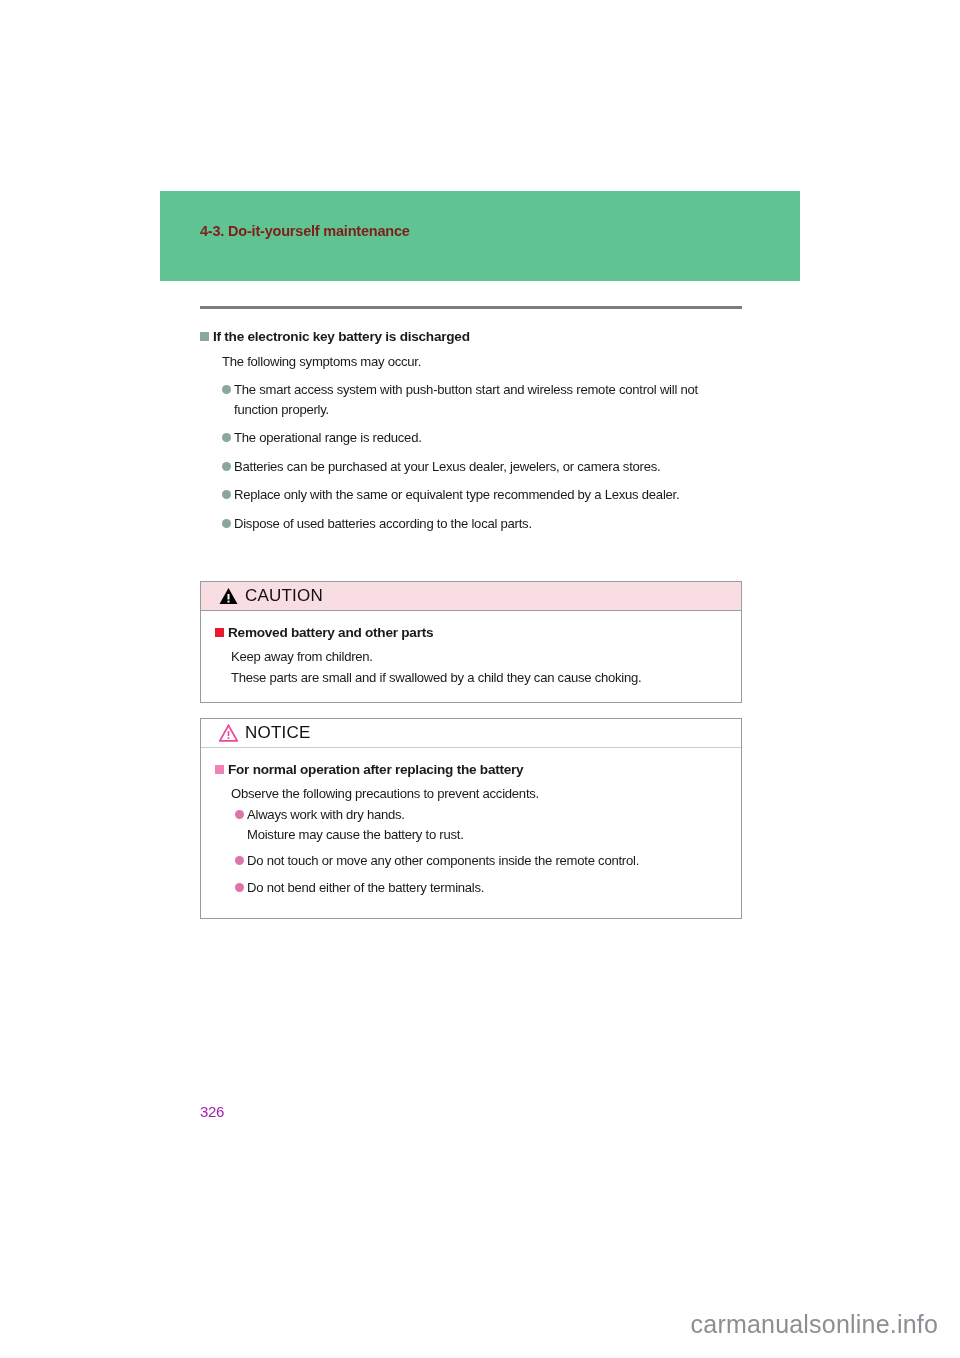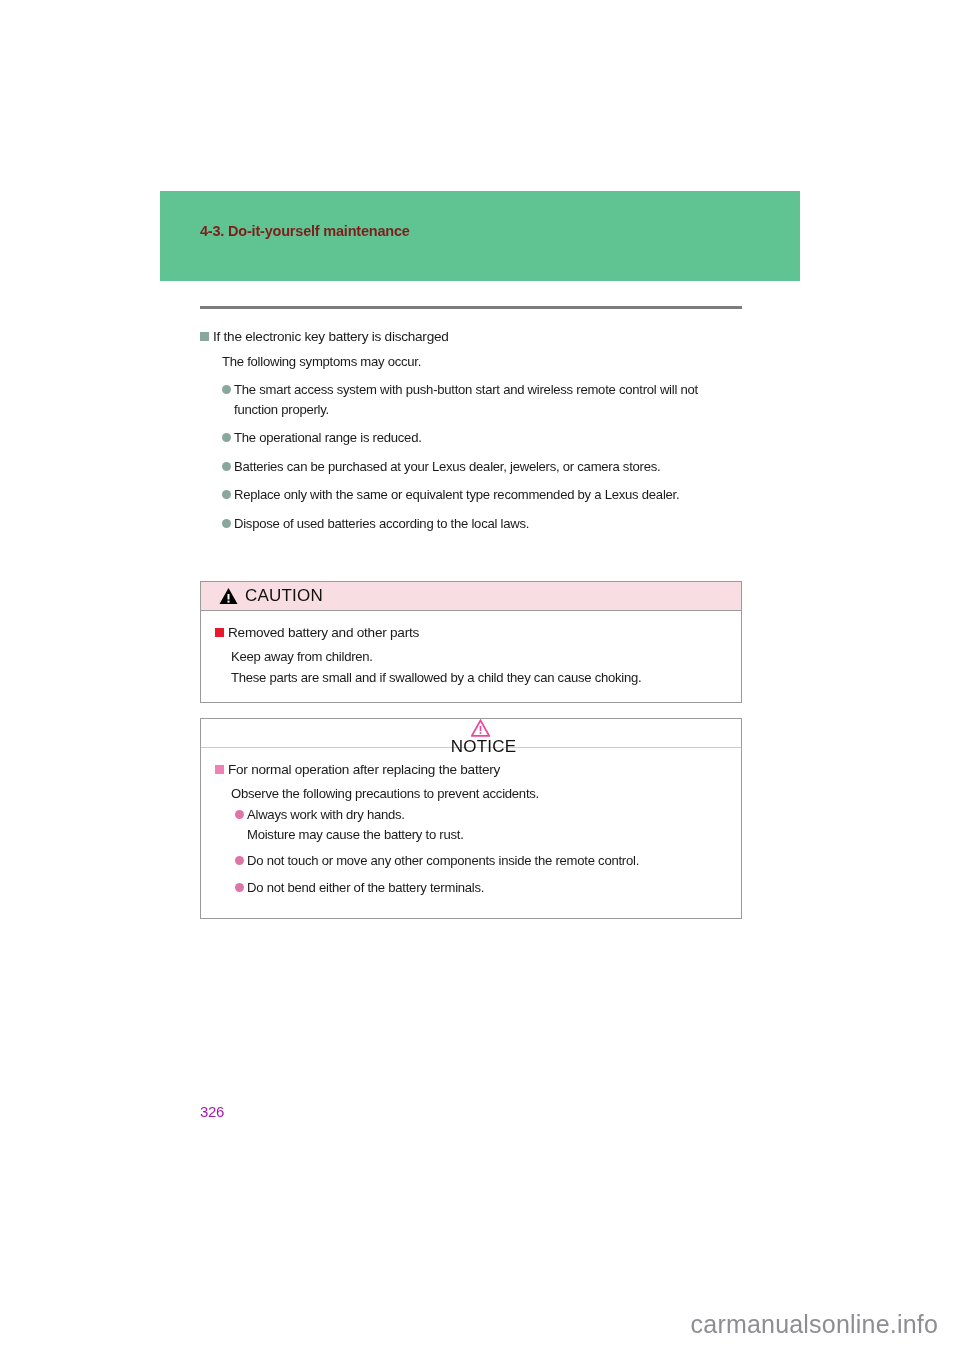--- a/index.html
+++ b/index.html
@@ -52,21 +52,21 @@
     left: 200px;
     top: 327px;
     width: 542px;
   }
 
   
   .sec-head {
     display: flex;
     align-items: flex-start;
     font-size: 13.6px;
-    font-weight: normal;
+    font-weight: bold;
     letter-spacing: -0.25px;
     line-height: 19px;
     margin-bottom: 6px;
   }
   .sq {
     flex: 0 0 auto;
     width: 9px;
     height: 9px;
     margin-top: 5px;
     margin-right: 4px;
@@ -121,21 +121,20 @@
     padding-left: 18px;
     box-sizing: border-box;
   }
   #caution-box .box-head {
     background: #f8dde2;
     border-bottom: 1px solid #9b9b9b;
   }
   #notice-box .box-head {
     background: #ffffff;
     border-bottom: 1px solid #cccccc;
-    flex-direction: column;
   }
   .box-head .label {
     font-size: 17px;
     letter-spacing: 0.2px;
     margin-left: 7px;
     color: #111111;
   }
   .tri { flex: 0 0 auto; display: block; }
 
   .box-body {
@@ -197,21 +196,21 @@
   <div class="bullet-row">
     <span class="dot"></span>
     <span class="btext">Batteries can be purchased at your Lexus dealer, jewelers, or camera stores.</span>
   </div>
   <div class="bullet-row">
     <span class="dot"></span>
     <span class="btext">Replace only with the same or equivalent type recommended by a Lexus dealer.</span>
   </div>
   <div class="bullet-row">
     <span class="dot"></span>
-    <span class="btext">Dispose of used batteries according to the local laws.</span>
+    <span class="btext">Dispose of used batteries according to the local parts.</span>
   </div>
 </div>
 
 <div class="box" id="caution-box">
   <div class="box-head">
     <svg class="tri" width="19" height="18" viewBox="0 0 19 18">
       <polygon points="9.5,1 18.5,17 0.5,17" fill="#000000"></polygon>
       <rect x="8.5" y="7" width="2" height="5.5" fill="#ffffff"></rect>
       <rect x="8.5" y="13.6" width="2" height="2" fill="#ffffff"></rect>
     </svg>

